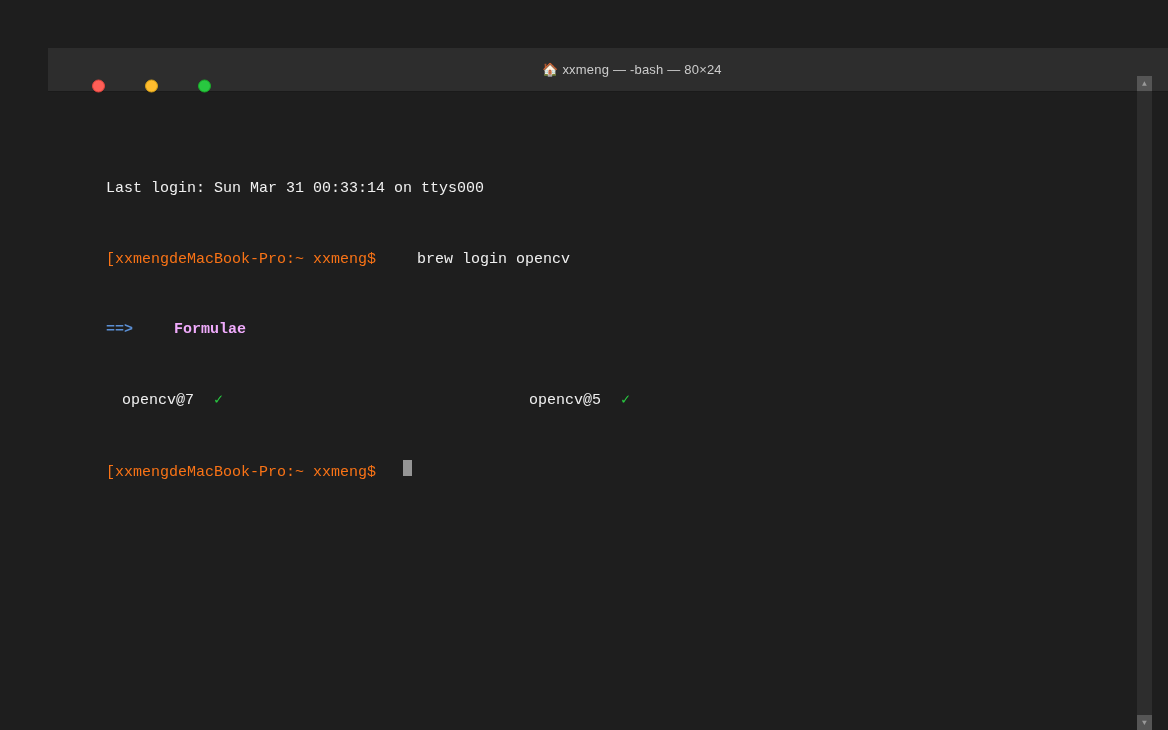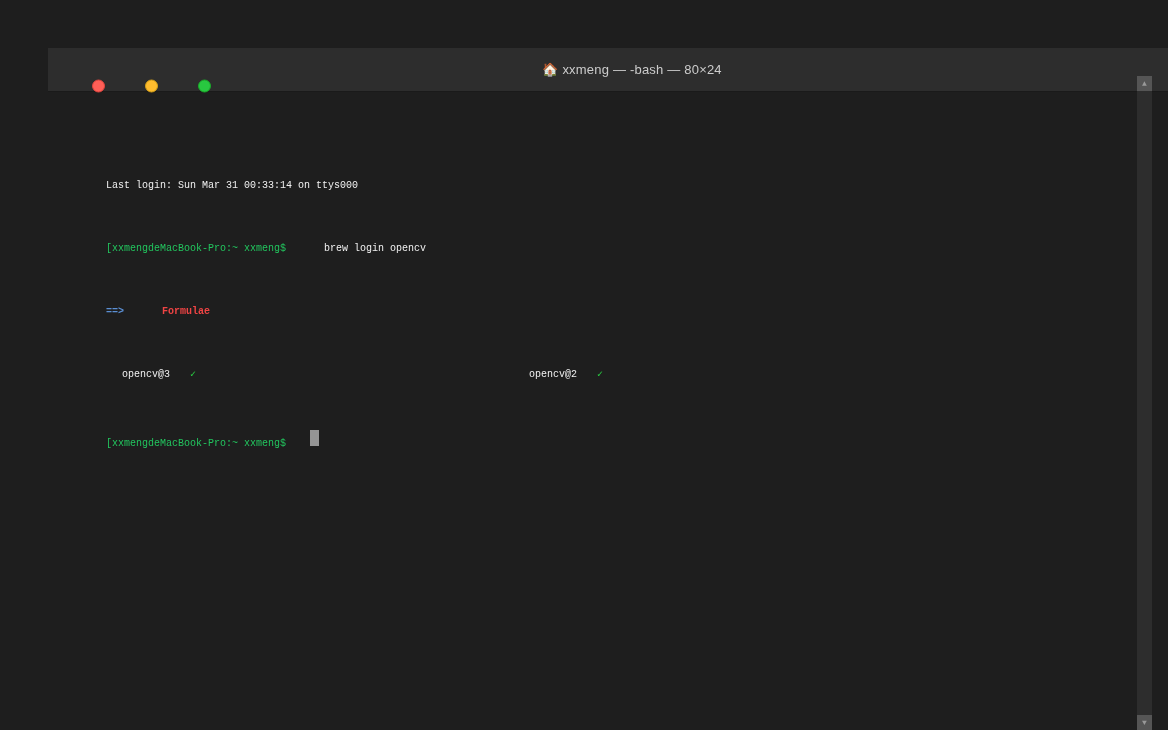--- a/index.html
+++ b/index.html
@@ -107,47 +107,47 @@
       cursor: pointer;
       flex-shrink: 0;
       margin-top: auto;
     }
 
     .terminal-body {
       flex: 1;
       background: #1e1e1e;
       padding: 6px 20px 16px 10px;
       color: #f0f0f0;
-      font-size: 10px;
+      font-size: 15px;
       line-height: 1.5;
       overflow: hidden;
       position: relative;
     }
 
     .line {
       display: flex;
       align-items: baseline;
       white-space: pre;
     }
 
     .text-white {
       color: #f0f0f0;
     }
 
     .prompt-host {
-      color: #22c55e;
+      color: #f97316;
     }
 
     .arrow-section {
       color: #5b8fd4;
       font-weight: bold;
     }
 
     .section-header {
-      color: #ef4444;
+      color: #f0abfc;
       font-weight: bold;
     }
 
     .result-grid {
       display: flex;
       align-items: baseline;
       white-space: pre;
     }
 
     .col1 {
@@ -196,21 +196,21 @@
     <div class="line">
       <span class="text-white">Last login: Sun Mar 31 00:33:14 on ttys000</span>
     </div>
     <div class="line">
       <span class="prompt-host">[xxmengdeMacBook-Pro:~ xxmeng$ </span><span class="text-white">brew login opencv</span>
     </div>
     <div class="line">
       <span class="arrow-section">==&gt;</span><span class="section-header"> Formulae</span>
     </div>
     <div class="result-grid">
-      <span class="col2 text-white"><span>opencv@3</span><span class="checkmark">✓</span></span><span class="col3 text-white"><span>opencv@2</span><span class="checkmark">✓</span></span>
+      <span class="col2 text-white"><span>opencv@7</span><span class="checkmark">✓</span></span><span class="col3 text-white"><span>opencv@5</span><span class="checkmark">✓</span></span>
     </div>
     <div class="line">
       <span class="prompt-host">[xxmengdeMacBook-Pro:~ xxmeng$ </span><span class="cursor"></span>
     </div>
   </div>
 
   <div class="scrollbar-track">
     <div class="scrollbar-up-arrow">▲</div>
     <div class="scrollbar-down-arrow">▼</div>
   </div>

